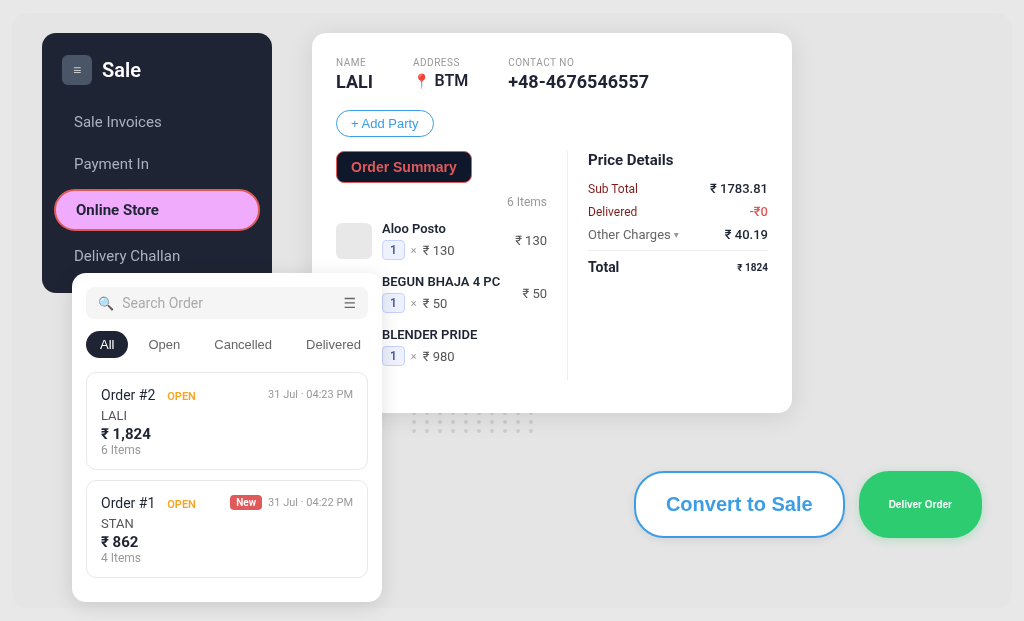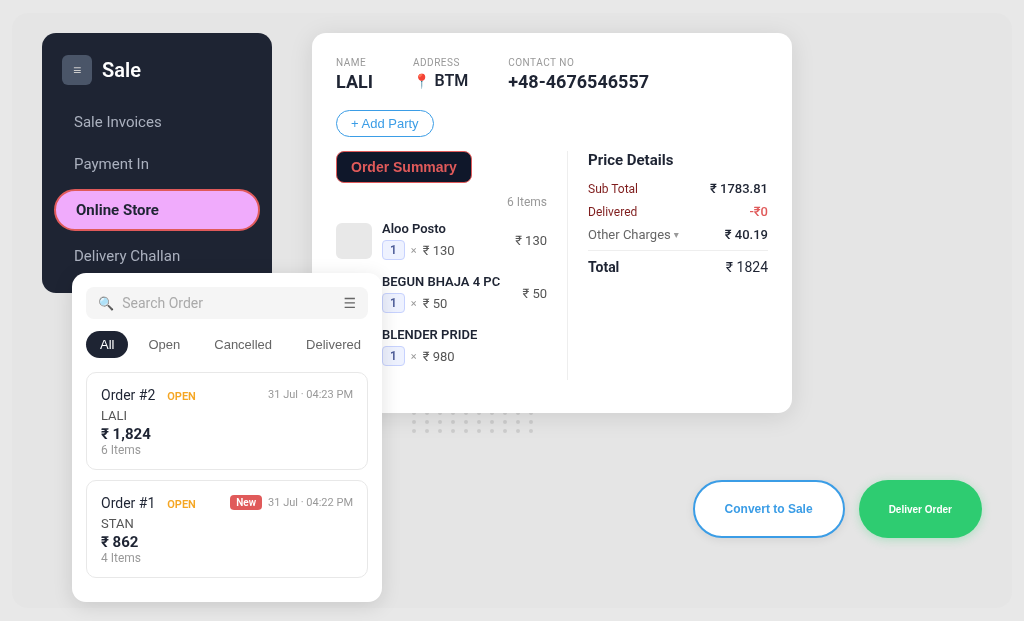--- a/index.html
+++ b/index.html
@@ -341,22 +341,22 @@
       border: none;
       border-top: 1px solid #eee;
       margin: 8px 0;
     }
     .price-row.total .price-label {
       font-weight: 700;
       font-size: 14px;
       color: #1e2433;
     }
     .price-row.total .price-value {
-      font-weight: 400;
-      font-size: 14px;
+      font-weight: 700;
+      font-size: 10px;
       text-align: right;
     }
     .other-charges-label {
       display: flex;
       align-items: center;
       gap: 3px;
       font-size: 13px;
       color: #666;
       justify-content: space-between;
     }
@@ -373,21 +373,21 @@
       display: flex;
       gap: 14px;
       z-index: 4;
     }
     .convert-btn {
       background: #fff;
       border: 2px solid #3b9de6;
       color: #3b9de6;
       border-radius: 30px;
       padding: 20px 30px;
-      font-size: 12px;
+      font-size: 20px;
       font-weight: 600;
       cursor: pointer;
       box-shadow: 0 2px 10px rgba(0,0,0,0.08);
     }
     .deliver-btn {
       background: #2ecc71;
       border: none;
       color: #fff;
       border-radius: 30px;
       padding: 14px 30px;

